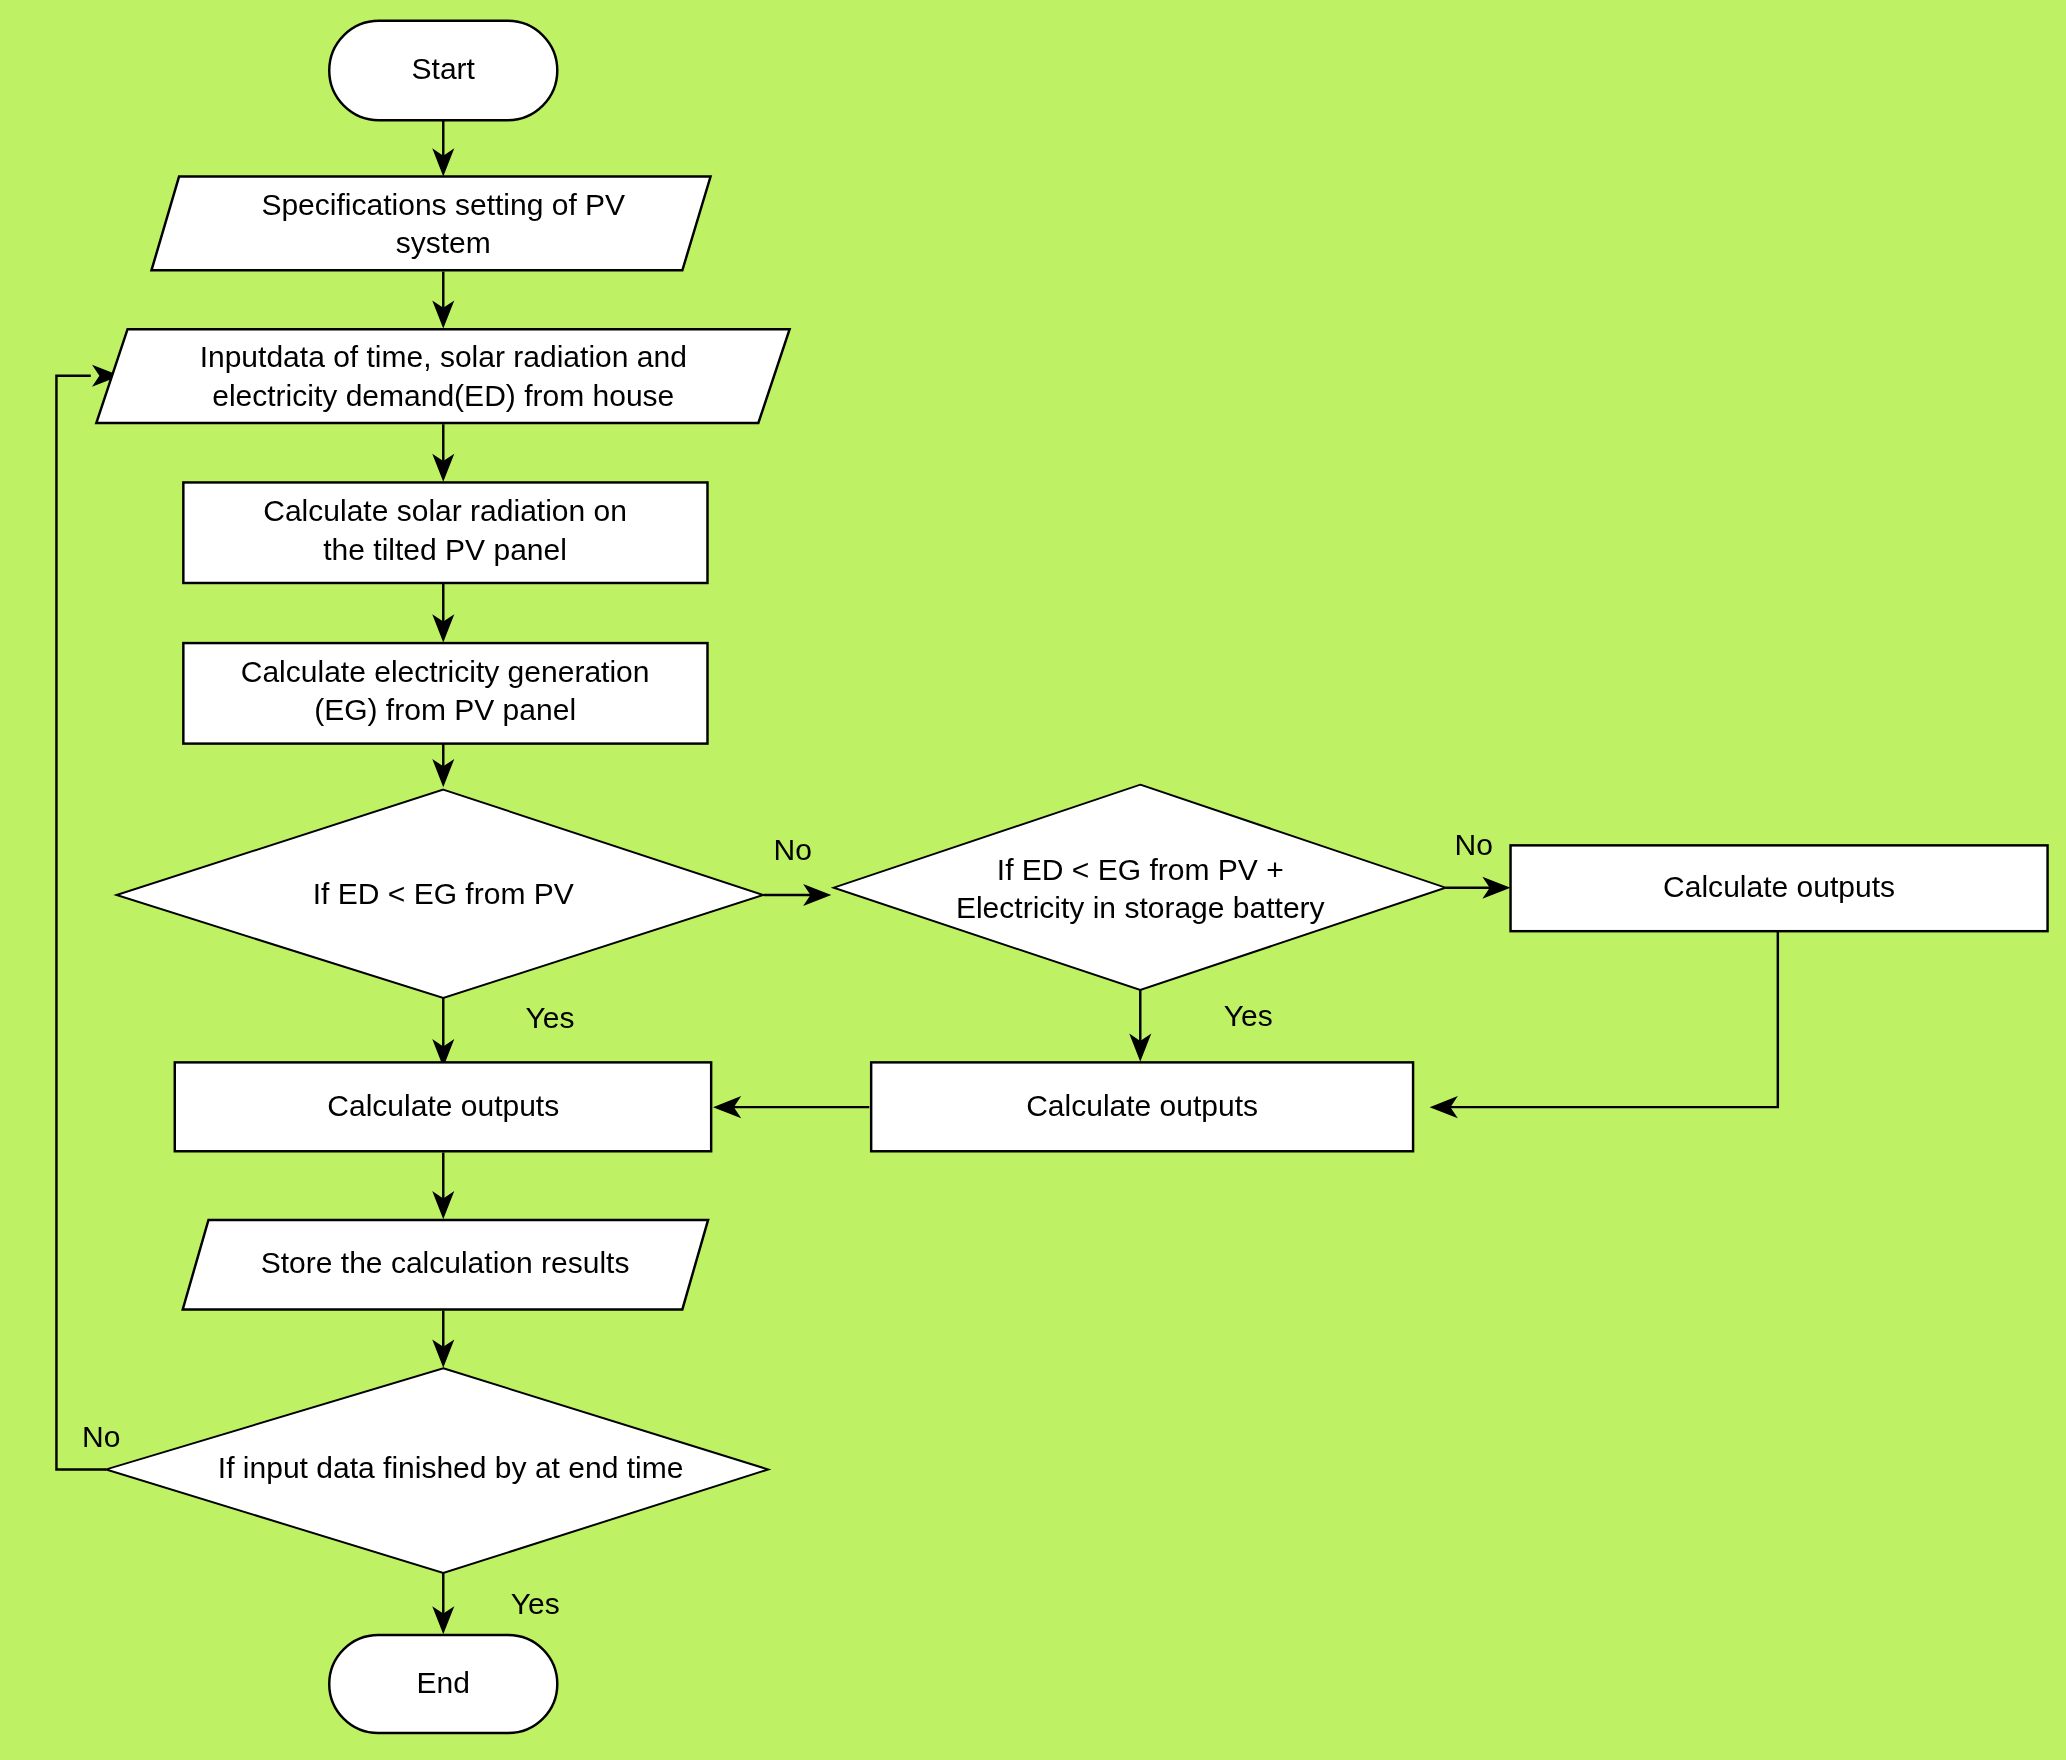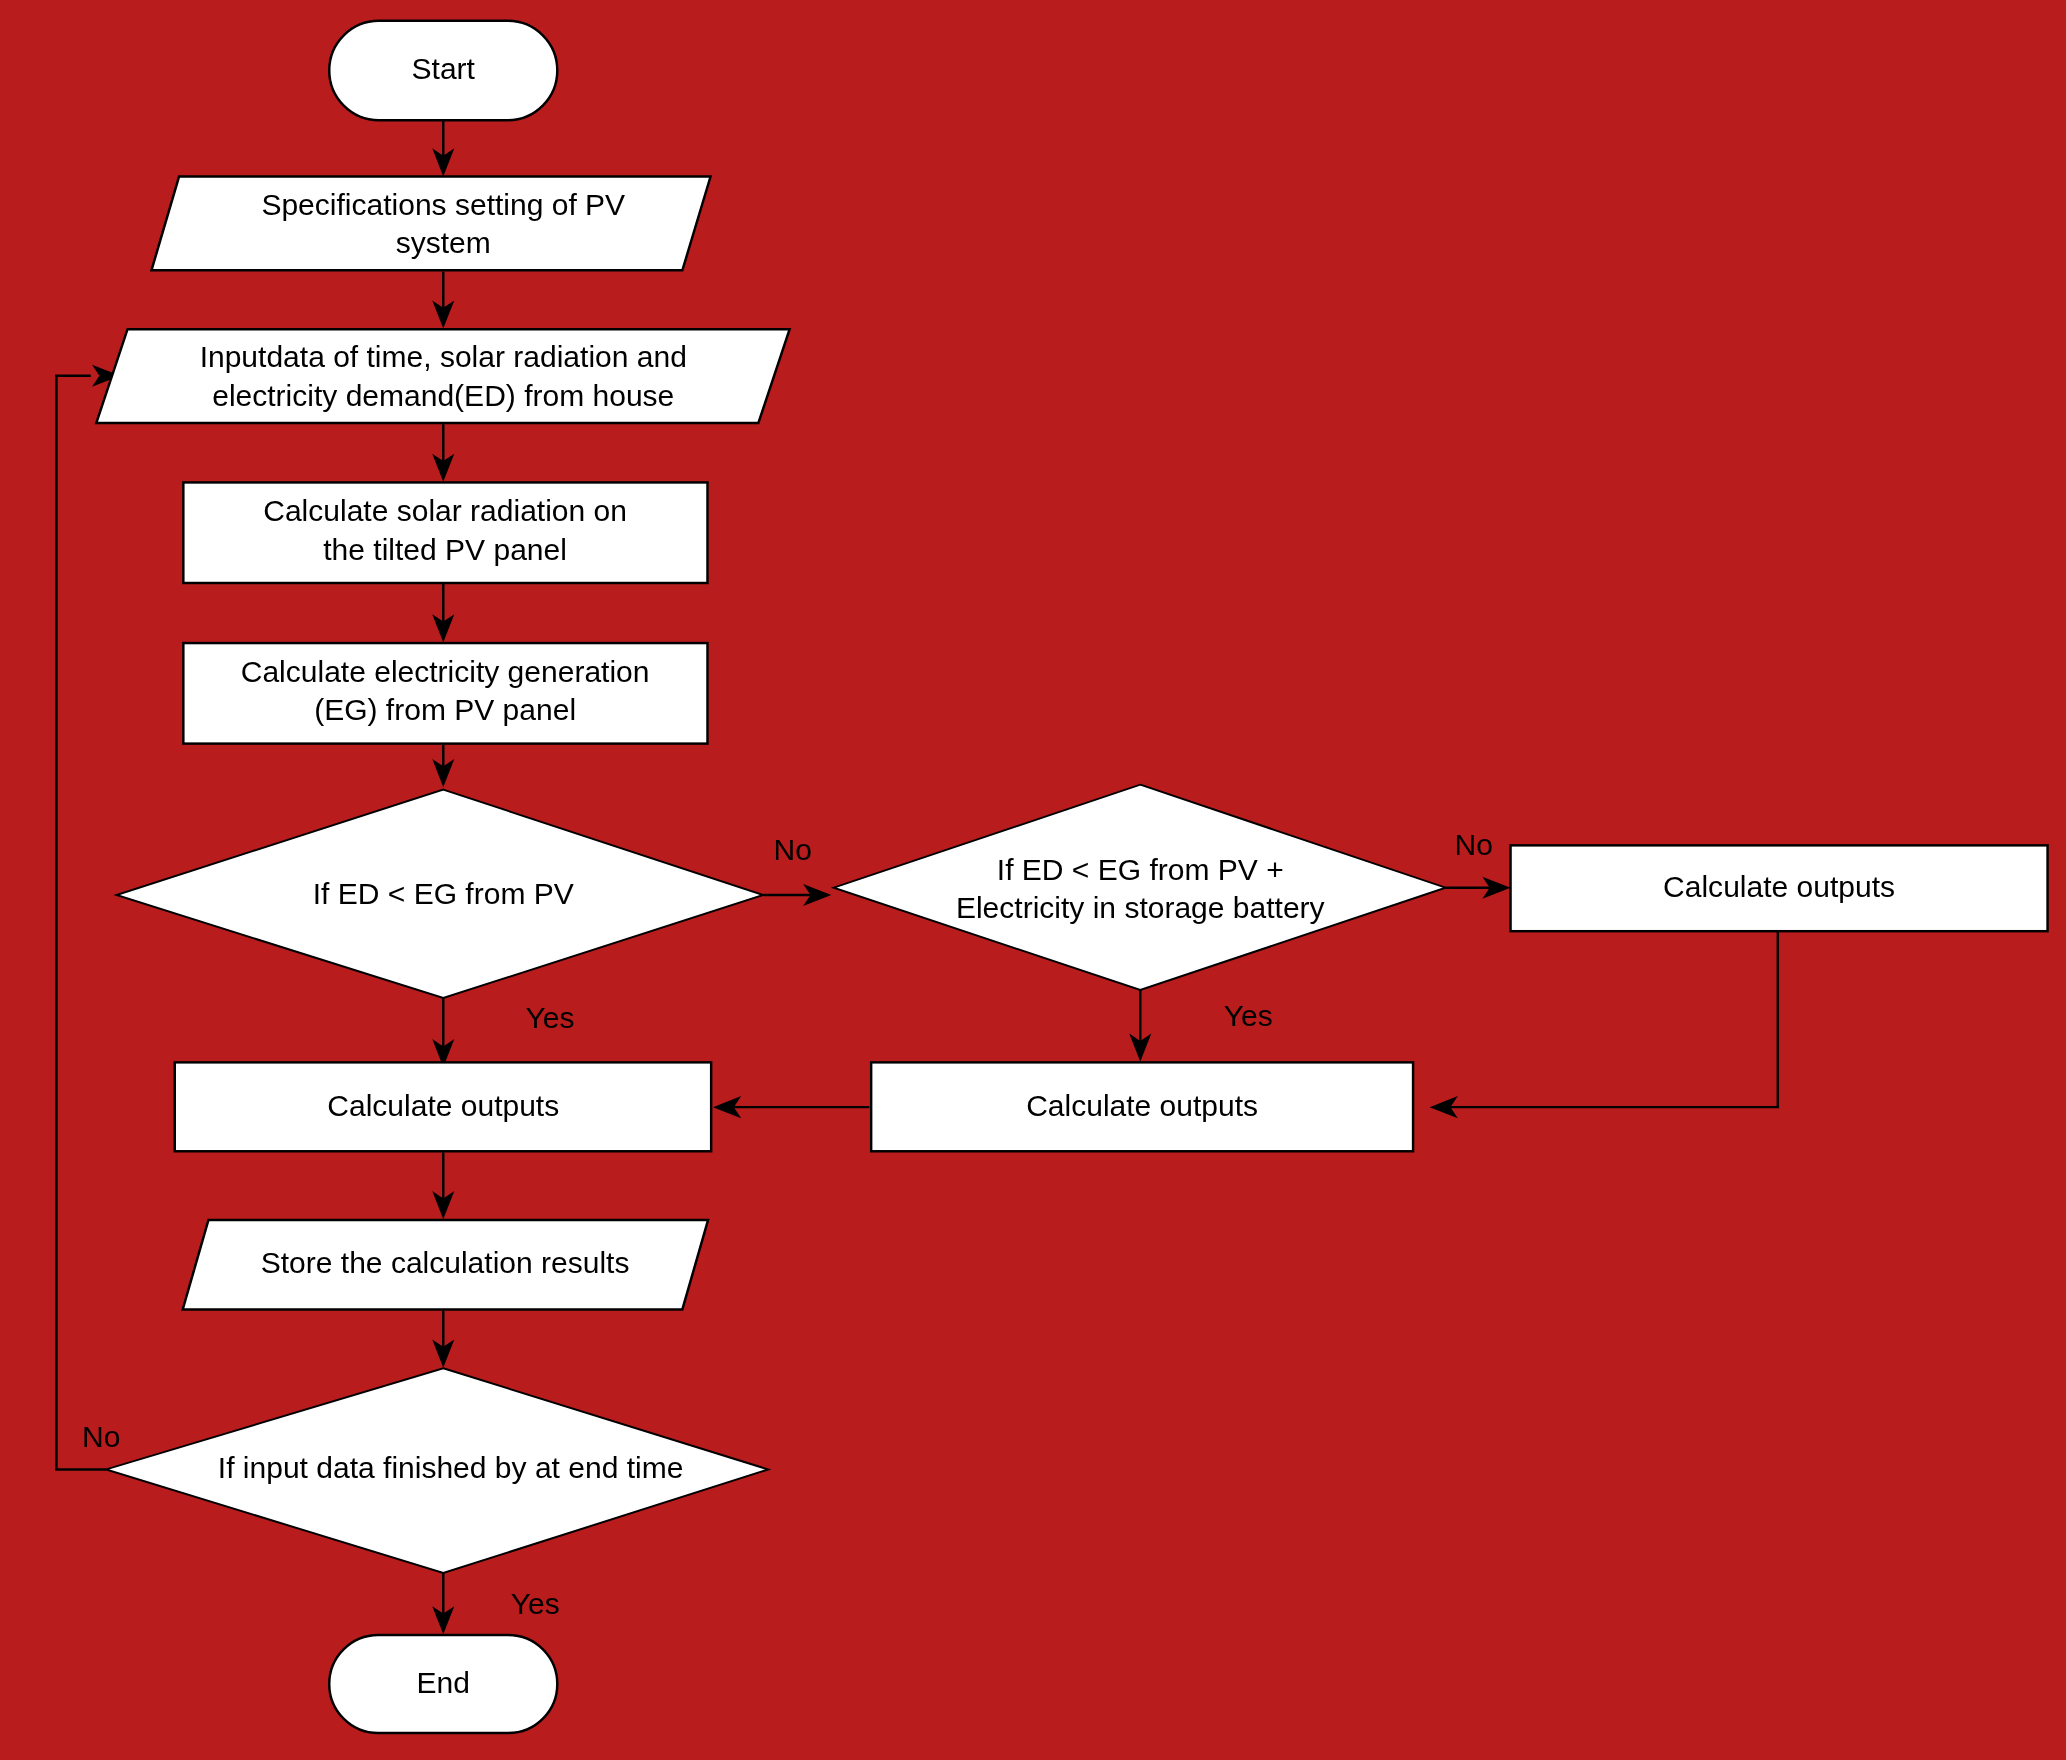--- a/index.html
+++ b/index.html
@@ -11,21 +11,21 @@
   body {
     width: 2066px;
     height: 1760px;
     overflow: hidden;
     font-family: "Liberation Sans", sans-serif;
   }
   #flowchart-root {
     position: relative;
     width: 2066px;
     height: 1760px;
-    background: #b91c1c;
+    background: #bef264;
   }
   svg#flow-svg {
     position: absolute;
     top: 0;
     left: 0;
     width: 2066px;
     height: 1760px;
     display: block;
   }
   .shape-stroke {

